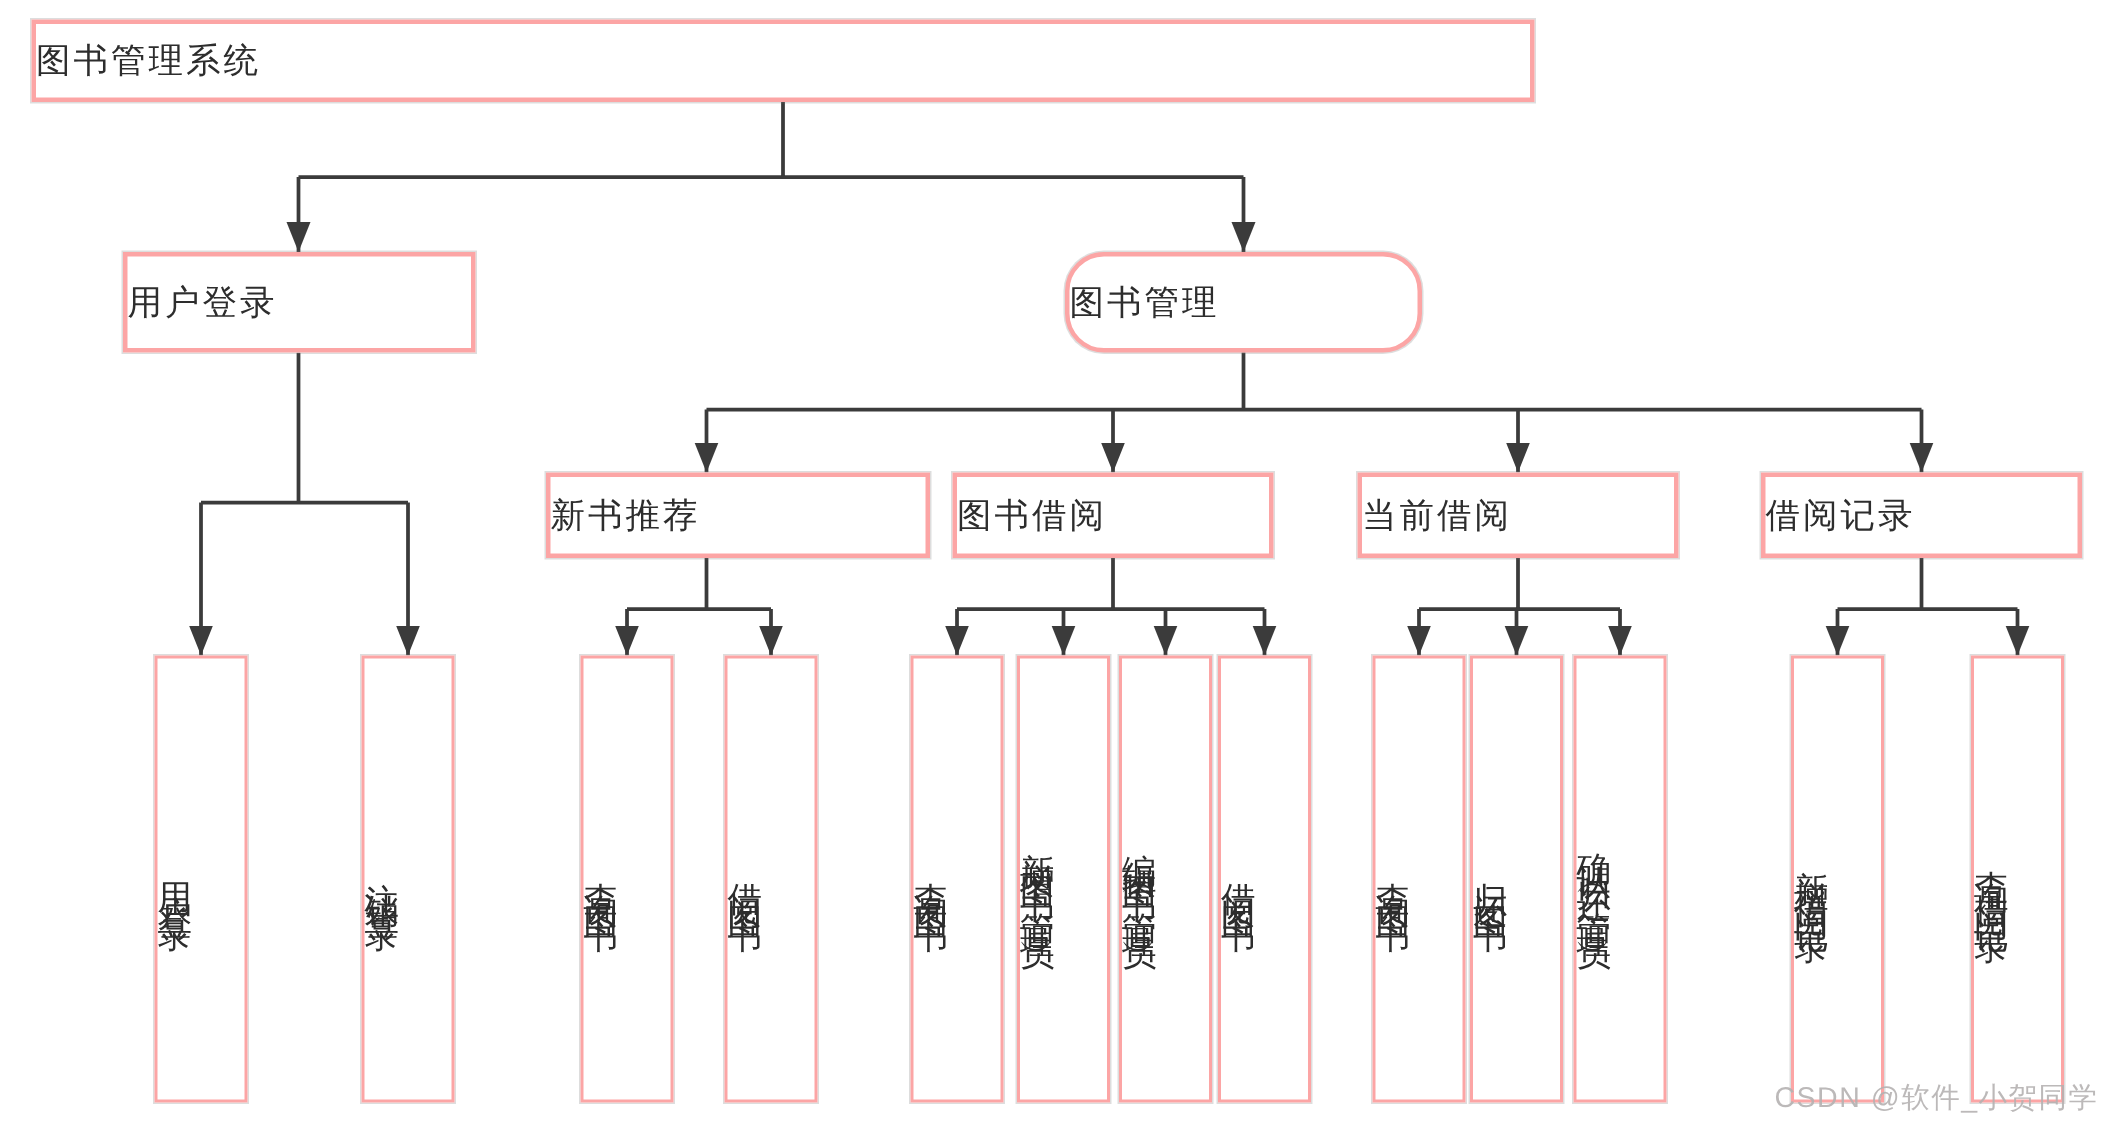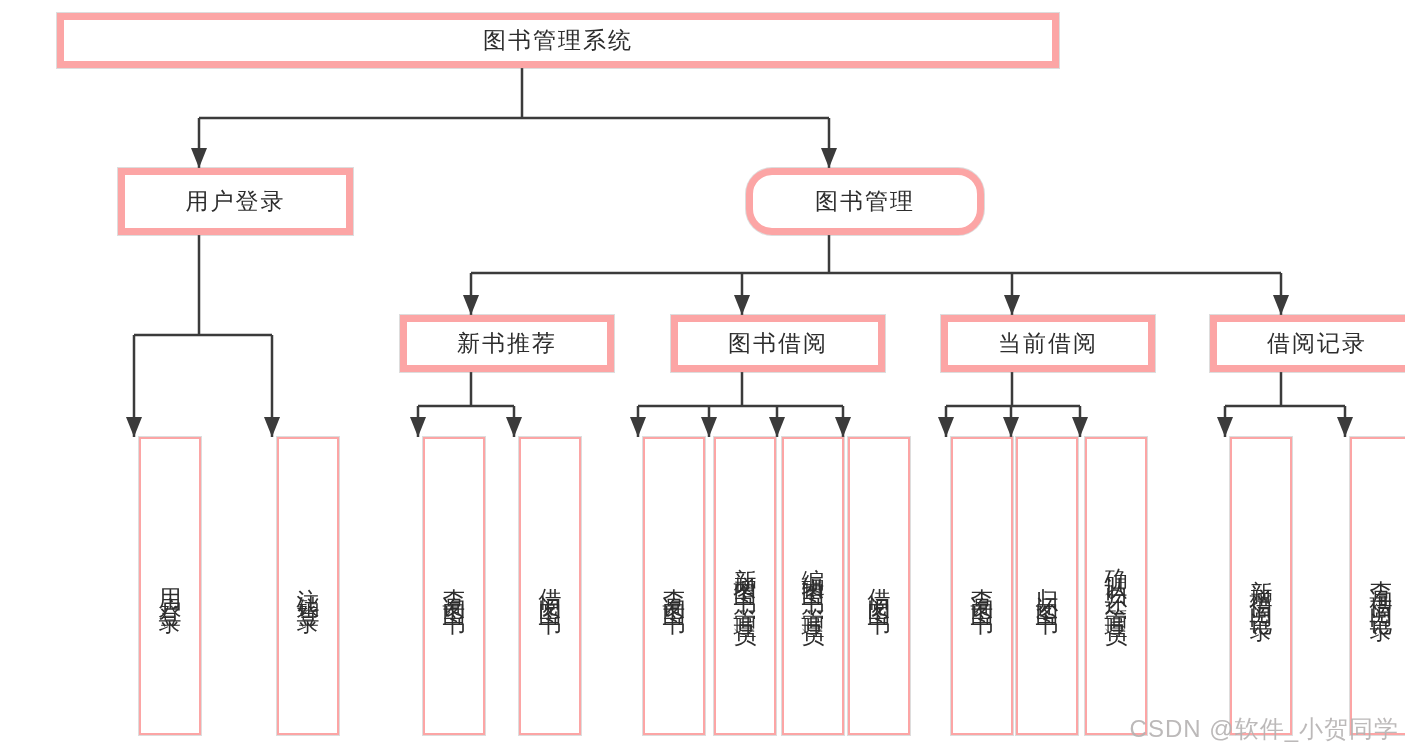--- a/index.html
+++ b/index.html
@@ -18,60 +18,59 @@
   #connectors {
     position: absolute;
     left: 0; top: 0;
     width: 1405px; height: 747px;
     z-index: 0;
   }
   .node {
     position: absolute;
     box-sizing: border-box;
     background: #ffffff;
-    border: 7px solid #fca5a5;
+    border: 3px solid #fca5a5;
     display: flex;
     align-items: center;
-    justify-content: center;
+    justify-content: flex-start;
     color: #2d2d2d;
     font-size: 23px;
     letter-spacing: 2px;
     z-index: 1;
     box-shadow: 0 0 0 1px rgba(120,120,120,0.25);
-    margin-left: 36px;
   }
   .leaf {
     border-width: 2.5px;
   }
   .leaf .vtext {
     writing-mode: vertical-rl;
     text-orientation: mixed;
     letter-spacing: 8px;
     font-size: 23px;
     line-height: 1;
     color: #2d2d2d;
     white-space: nowrap;
   }
   .watermark {
     position: absolute;
     right: 6px;
     bottom: 2px;
-    font-size: 24px;
+    font-size: 19px;
     color: #b5b2b2;
     letter-spacing: 1px;
     z-index: 2;
     opacity: 0.9;
   }
   
   #n-root   { left: 21px;   top: 13px;  width: 1002px; height: 55px; }
   
   #n-login  { left: 82px;   top: 168px; width: 235px;  height: 67px; }
   #n-mgmt   { left: 710px;  top: 168px; width: 238px;  height: 67px; border-radius: 26px; }
   
-  #n-newbook{ left: 364px;  top: 315px; width: 214px;  height: 57px; }
+  #n-newbook{ left: 364px;  top: 315px; width: 256px;  height: 57px; }
   #n-borrow { left: 635px;  top: 315px; width: 214px;  height: 57px; }
   #n-current{ left: 905px;  top: 315px; width: 214px;  height: 57px; }
   #n-records{ left: 1174px; top: 315px; width: 214px;  height: 57px; }
   
   .leaf { top: 437px; width: 62px; height: 298px; }
   #l-0  { left: 103px;  }
   #l-1  { left: 241px;  }
   #l-2  { left: 387px;  }
   #l-3  { left: 483px;  }
   #l-4  { left: 607px;  }

